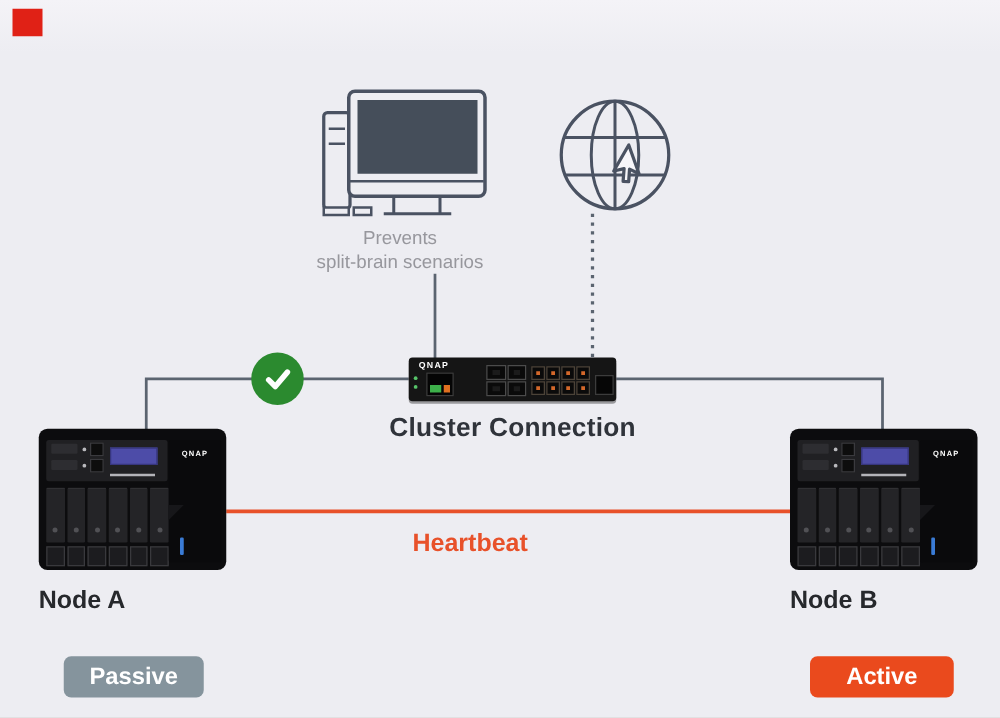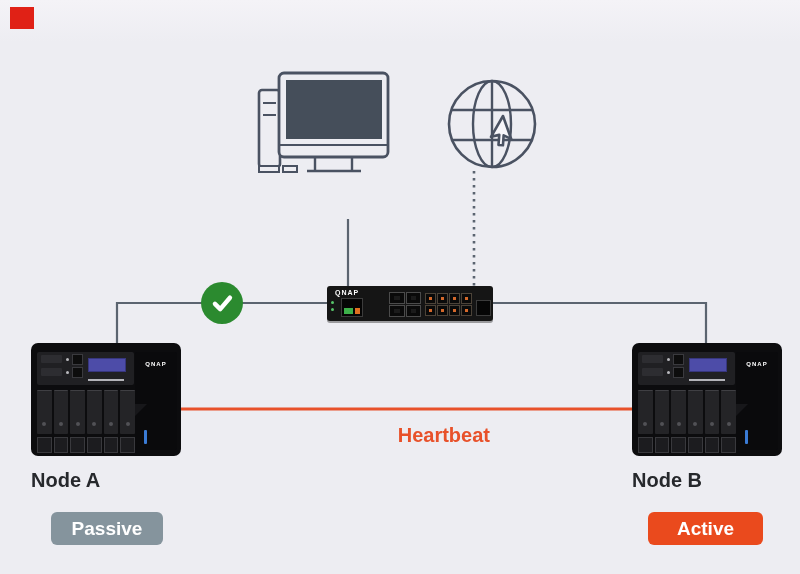--- a/index.html
+++ b/index.html
@@ -15,27 +15,27 @@
 
   
   .lines{left:0;top:0;}
 
   
   .title{font-size:20px;font-weight:700;color:#2f333a;text-align:center;letter-spacing:.2px;}
   .witness-title{left:250px;top:45px;width:140px;}
   .internet-title{left:420px;top:45px;width:140px;}
   .caption{left:230px;top:181px;width:180px;font-size:15px;line-height:19px;color:#97979d;text-align:center;}
   .cluster-label{left:310px;top:331px;width:200px;font-size:21px;}
-  .heartbeat-label{left:330px;top:424px;width:160px;font-size:20px;font-weight:700;color:#e8512a;text-align:right;}
+  .heartbeat-label{left:330px;top:424px;width:160px;font-size:20px;font-weight:700;color:#e8512a;text-align:left;}
   .node-label{top:469px;width:150px;font-size:20px;font-weight:600;color:#26282c;text-align:left;}
   .node-a-label{left:31px;}
   .node-b-label{left:632px;}
 
   
-  .badge{top:512px;height:33px;border-radius:6px;color:#fff;font-size:19px;font-weight:600;
+  .badge{top:525px;height:33px;border-radius:6px;color:#fff;font-size:19px;font-weight:600;
          display:flex;align-items:center;justify-content:center;}
   .badge-passive{left:51px;width:112px;background:#85949d;}
   .badge-active{left:648px;width:115px;background:#ea4a1d;}
 
   
   .check-circle{left:201px;top:282px;width:42px;height:42px;border-radius:50%;background:#2b8a2f;
                 display:flex;align-items:center;justify-content:center;}
 
   
   .switch{left:327px;top:286px;width:166px;height:35px;background:#151515;border-radius:3px;
@@ -99,20 +99,24 @@
     <line x1="10" y1="45" x2="23" y2="45" stroke="#4a5262" stroke-width="2"></line>
     <rect x="6" y="96" width="20" height="6" fill="#ededf2" stroke="#4a5262" stroke-width="2"></rect>
     <rect x="30" y="96" width="14" height="6" fill="#ededf2" stroke="#4a5262" stroke-width="2"></rect>
     <rect x="26" y="3" width="109" height="84" rx="5" fill="#ededf2" stroke="#4a5262" stroke-width="2.8"></rect>
     <rect x="33" y="10" width="96" height="59" fill="#454e5a"></rect>
     <line x1="27" y1="75" x2="134" y2="75" stroke="#4a5262" stroke-width="2"></line>
     <line x1="62" y1="88" x2="62" y2="101" stroke="#4a5262" stroke-width="2.4"></line>
     <line x1="99" y1="88" x2="99" y2="101" stroke="#4a5262" stroke-width="2.4"></line>
     <line x1="54" y1="101" x2="108" y2="101" stroke="#4a5262" stroke-width="2.4"></line>
   </svg>
+  <div class="abs caption">
+    <div>Prevents</div>
+    <div>split-brain scenarios</div>
+  </div>
 
   <svg class="abs" style="left:446px;top:78px;" width="96" height="92" viewBox="0 0 96 92">
     <circle cx="46" cy="46" r="43" fill="none" stroke="#4a5262" stroke-width="2.6"></circle>
     <ellipse cx="46" cy="46" rx="19" ry="43" fill="none" stroke="#4a5262" stroke-width="2.4"></ellipse>
     <line x1="46" y1="3" x2="46" y2="89" stroke="#4a5262" stroke-width="2.4"></line>
     <line x1="6" y1="32" x2="87" y2="32" stroke="#4a5262" stroke-width="2.4"></line>
     <line x1="6" y1="62" x2="86" y2="62" stroke="#4a5262" stroke-width="2.4"></line>
     <path d="M0,0 L0,24 L6.2,18.2 L10.6,27.4 L14.6,25.4 L10.2,16.4 L18.6,15.8 Z" transform="translate(57,38) rotate(30)" fill="#f7f6fa" stroke="#4a5262" stroke-width="2.6" stroke-linejoin="round"></path>
   </svg>
 
@@ -141,20 +145,21 @@
         <span class="p"></span>
         <span class="p"></span>
         <span class="p"></span>
       <span class="p"></span>
         <span class="p"></span>
         <span class="p"></span>
         <span class="p"></span>
     </span>
     <span class="uplink"></span>
   </div>
+  <div class="abs title cluster-label">Cluster Connection</div>
 
   <div class="abs heartbeat-label">Heartbeat</div>
 
   <div class="abs nas nas-a">
     <div class="status">
       <span class="bar bar1"></span>
         <span class="dot dot1"></span>
         <span class="sq sq1"></span>
       <span class="bar bar2"></span>
         <span class="dot dot2"></span>

